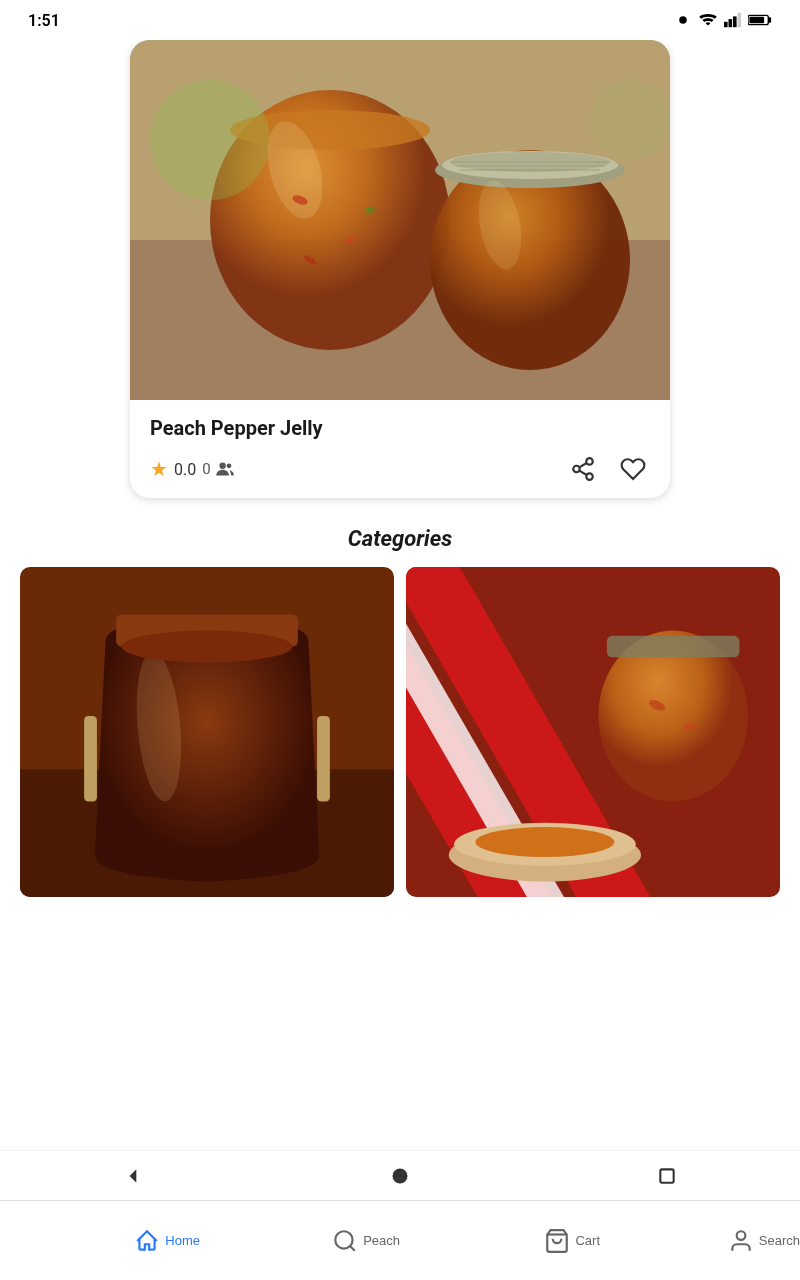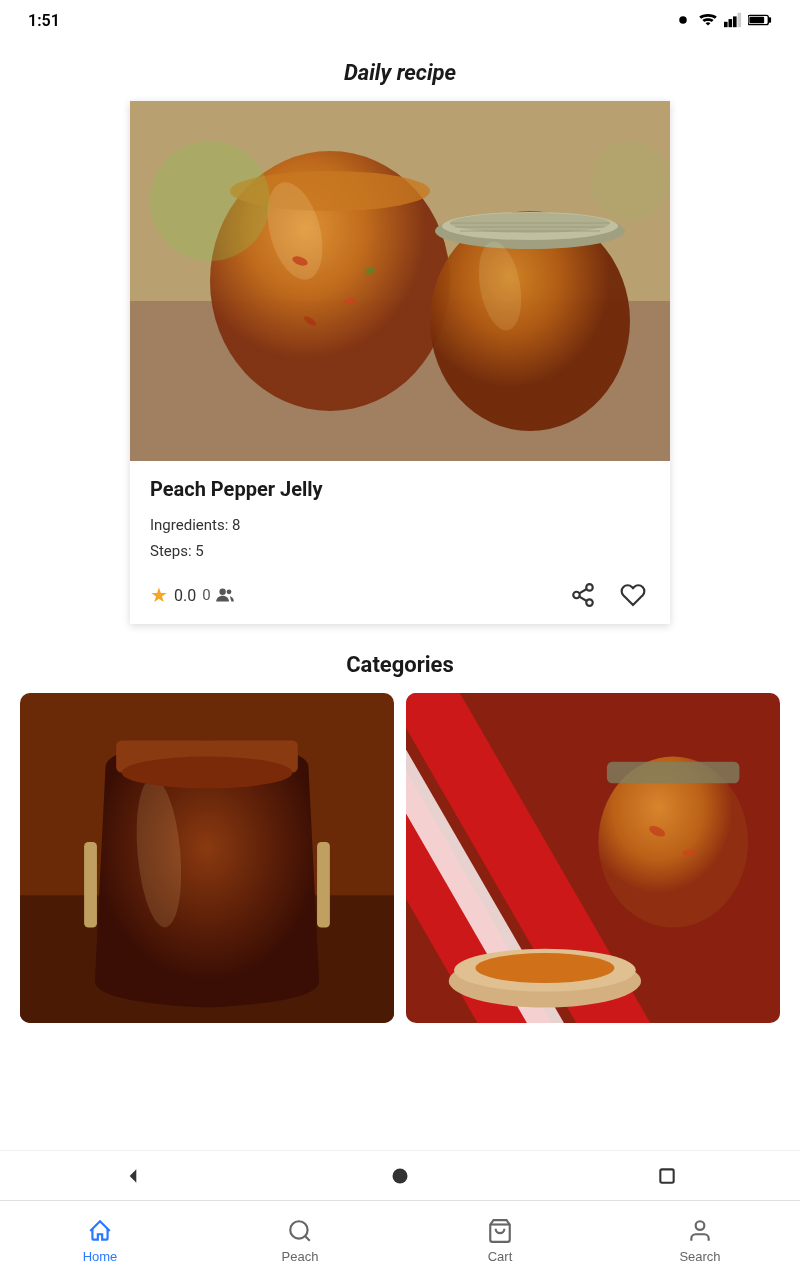--- a/index.html
+++ b/index.html
@@ -52,21 +52,21 @@
       font-weight: 700;
       color: #1a1a1a;
       padding: 20px 0 16px;
       font-style: italic;
     }
 
     
     .recipe-card {
       margin: 0 auto;
       width: 540px;
-      border-radius: 0;
+      border-radius: 20px;
       box-shadow: 0 2px 8px rgba(0,0,0,0.15);
       overflow: hidden;
       background: #fff;
     }
     .recipe-card-image {
       width: 100%;
       height: 360px;
       object-fit: cover;
       background: linear-gradient(135deg, #c8610a 0%, #e8850a 30%, #d4600a 50%, #b84a08 70%, #e09020 100%);
       position: relative;
@@ -144,20 +144,21 @@
       stroke-width: 2;
     }
 
     
     .categories-title {
       text-align: center;
       font-size: 22px;
       font-weight: 700;
       color: #1a1a1a;
       padding: 28px 0 16px;
+      font-style: italic;
     }
     .categories-grid {
       display: grid;
       grid-template-columns: 1fr 1fr;
       gap: 12px;
       padding: 0 20px 20px;
     }
     .category-card {
       border-radius: 10px;
       overflow: hidden;
@@ -179,21 +180,21 @@
       background: #fff;
       border-top: 1px solid #e0e0e0;
       display: flex;
       justify-content: space-around;
       align-items: center;
       height: 80px;
       z-index: 100;
     }
     .nav-item {
       display: flex;
-      flex-direction: column;
+      flex-direction: row;
       align-items: center;
       gap: 4px;
       cursor: pointer;
       flex: 1;
       padding: 8px 0;
       background: none;
       border: none;
       justify-content: flex-end;
     }
     .nav-icon {
@@ -275,21 +276,20 @@
     <svg width="24" height="14" viewBox="0 0 26 14" fill="#000">
       <rect x="0" y="2" width="22" height="10" rx="2" ry="2" stroke="#000" stroke-width="1.5" fill="none"></rect>
       <rect x="1.5" y="3.5" width="16" height="7" rx="1"></rect>
       <rect x="22" y="4" width="3" height="6" rx="1"></rect>
     </svg>
   </div>
 </div>
 
 <div class="main-content">
 
-  <h1 class="section-title">Daily recipe</h1>
 
   <div class="recipe-card">
 
     <div class="recipe-card-image">
       <div class="jam-bg">
         
         <svg width="100%" height="100%" viewBox="0 0 540 360" preserveAspectRatio="xMidYMid slice">
 
           <defs>
             <radialGradient id="bg1" cx="50%" cy="50%">
@@ -334,30 +334,20 @@
           <ellipse cx="370" cy="185" rx="20" ry="45" fill="rgba(255,255,200,0.12)" transform="rotate(-10,370,185)"></ellipse>
 
           <circle cx="80" cy="100" r="60" fill="#90c050" opacity="0.3"></circle>
           <circle cx="500" cy="80" r="40" fill="#a0b060" opacity="0.2"></circle>
         </svg>
       </div>
     </div>
 
     <div class="recipe-card-body">
       <div class="recipe-name">Peach Pepper Jelly</div>
-      <div class="recipe-meta">
-        <div>
-          <span>Ingredients:</span>
-          <span>8</span>
-        </div>
-        <div>
-          <span>Steps:</span>
-          <span>5</span>
-        </div>
-      </div>
       <div class="recipe-footer">
         <div class="recipe-rating">
           <span class="star-icon">★</span>
           <span class="rating-value">0.0</span>
           <div class="recipe-users">
             <span>0</span>
             <svg width="20" height="16" viewBox="0 0 24 20" fill="#555">
               <circle cx="9" cy="6" r="4"></circle>
               <path d="M1 18c0-4 3.6-7 8-7s8 3 8 7H1z"></path>
               <circle cx="17" cy="6" r="3"></circle>

